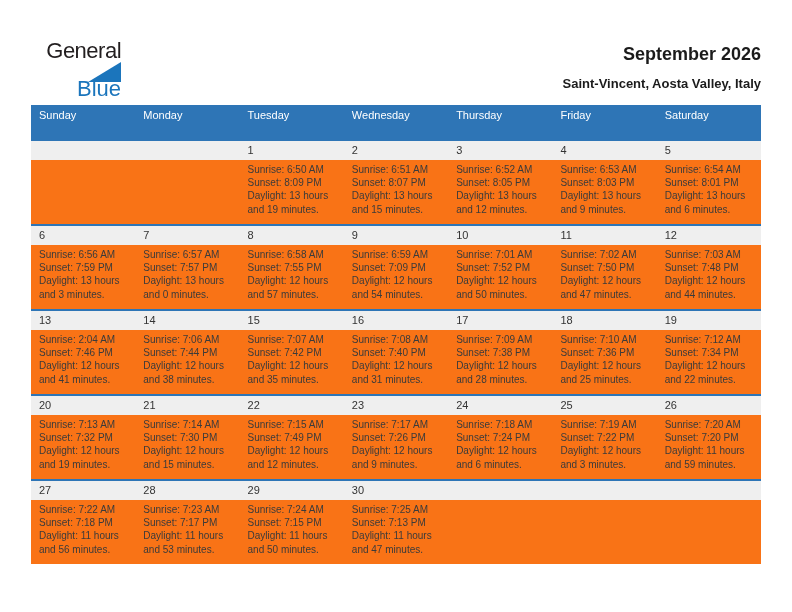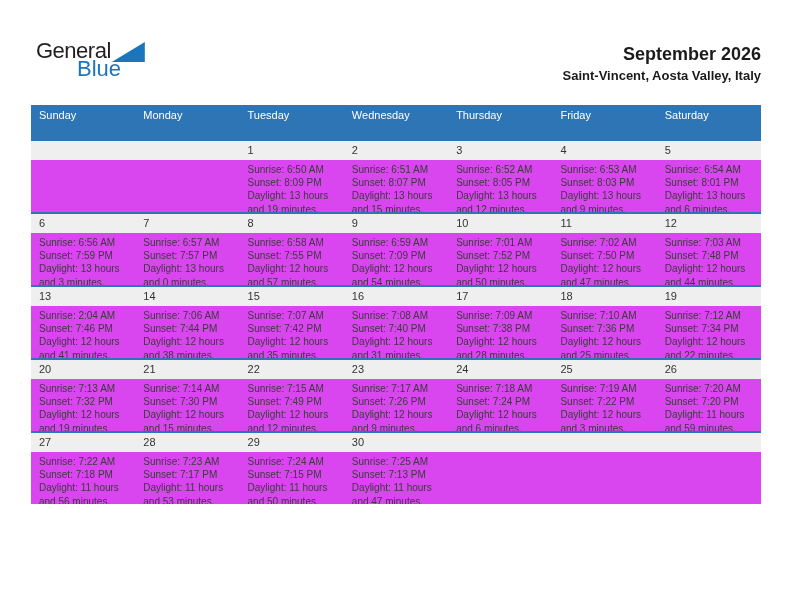--- a/index.html
+++ b/index.html
@@ -13,40 +13,40 @@
     --title-text:#1B1B1B;
   }
   *{box-sizing:border-box;margin:0;padding:0;}
   html,body{background:#FFFFFF;}
   body{
     width:792px;height:612px;position:relative;overflow:hidden;
     font-family:"Liberation Sans",sans-serif;
   }
   
   .logo{position:absolute;left:36px;top:40px;}
-  .logo-top{display:flex;align-items:flex-end;}
+  .logo-top{display:flex;align-items:flex-end;flex-direction:column;}
   .logo-general{font-size:22px;color:#221E1F;letter-spacing:-0.5px;line-height:1;}
   .logo-triangle{width:33px;height:20px;background:var(--logo-blue);
     clip-path:polygon(0 100%,100% 0,100% 100%);margin-left:1px;}
   .logo-blue-word{font-size:22px;color:var(--logo-blue);line-height:1;
     margin-left:41px;margin-top:-4px;}
   
   .header-right{position:absolute;top:40px;right:31px;text-align:right;}
   .page-title{font-size:18px;font-weight:700;color:var(--title-text);line-height:28px;}
-  .page-subtitle{font-size:13px;font-weight:700;color:var(--title-text);}
+  .page-subtitle{font-size:13px;font-weight:700;color:var(--title-text);margin-top:8px;}
   
   .calendar{position:absolute;left:31px;top:105px;width:730px;}
   .hdr-row{display:flex;background:var(--header-bg);height:36px;}
   .hdr-cell{flex:1 1 0;color:var(--header-text);font-size:11px;line-height:20px;
     padding-left:8px;overflow:hidden;white-space:nowrap;}
   .week-sep{height:2px;background:var(--separator);}
   .num-band{display:flex;background:var(--band-bg);height:19px;}
   .num-cell{flex:1 1 0;font-size:11px;line-height:19px;padding-left:8px;
     color:var(--number-text);}
-  .detail-band{display:flex;height:52px;background:#d946ef;}
+  .detail-band{display:flex;height:64px;background:#f97316;}
   .detail-cell{flex:1 1 0;padding:3px 4px 0 8px;overflow:hidden;}
   .detail-line{font-size:10px;line-height:13.2px;color:var(--body-text);
     white-space:nowrap;}
 </style>
 </head>
 <body>
 
 <div class="logo">
   <div class="logo-top">
     <span class="logo-general">General</span>

